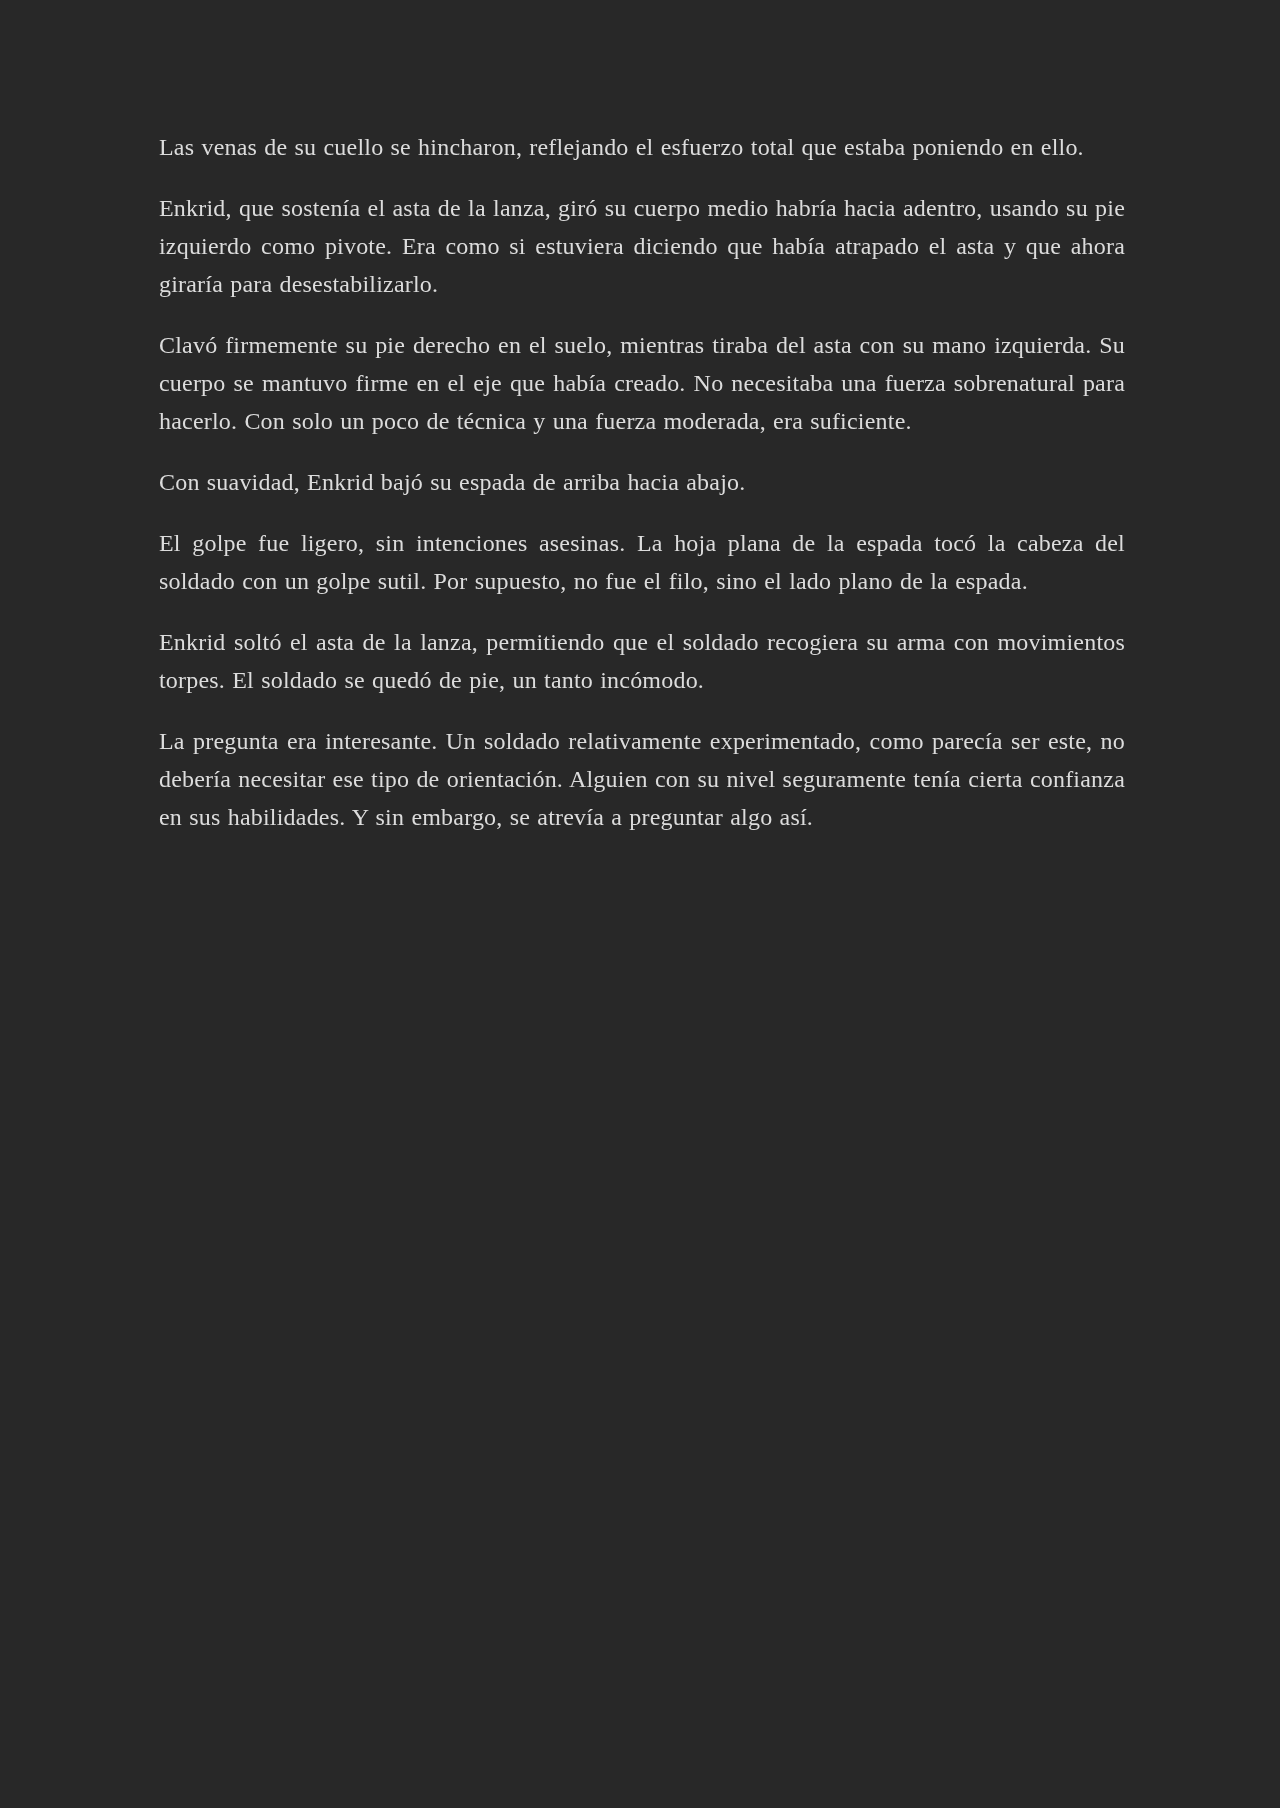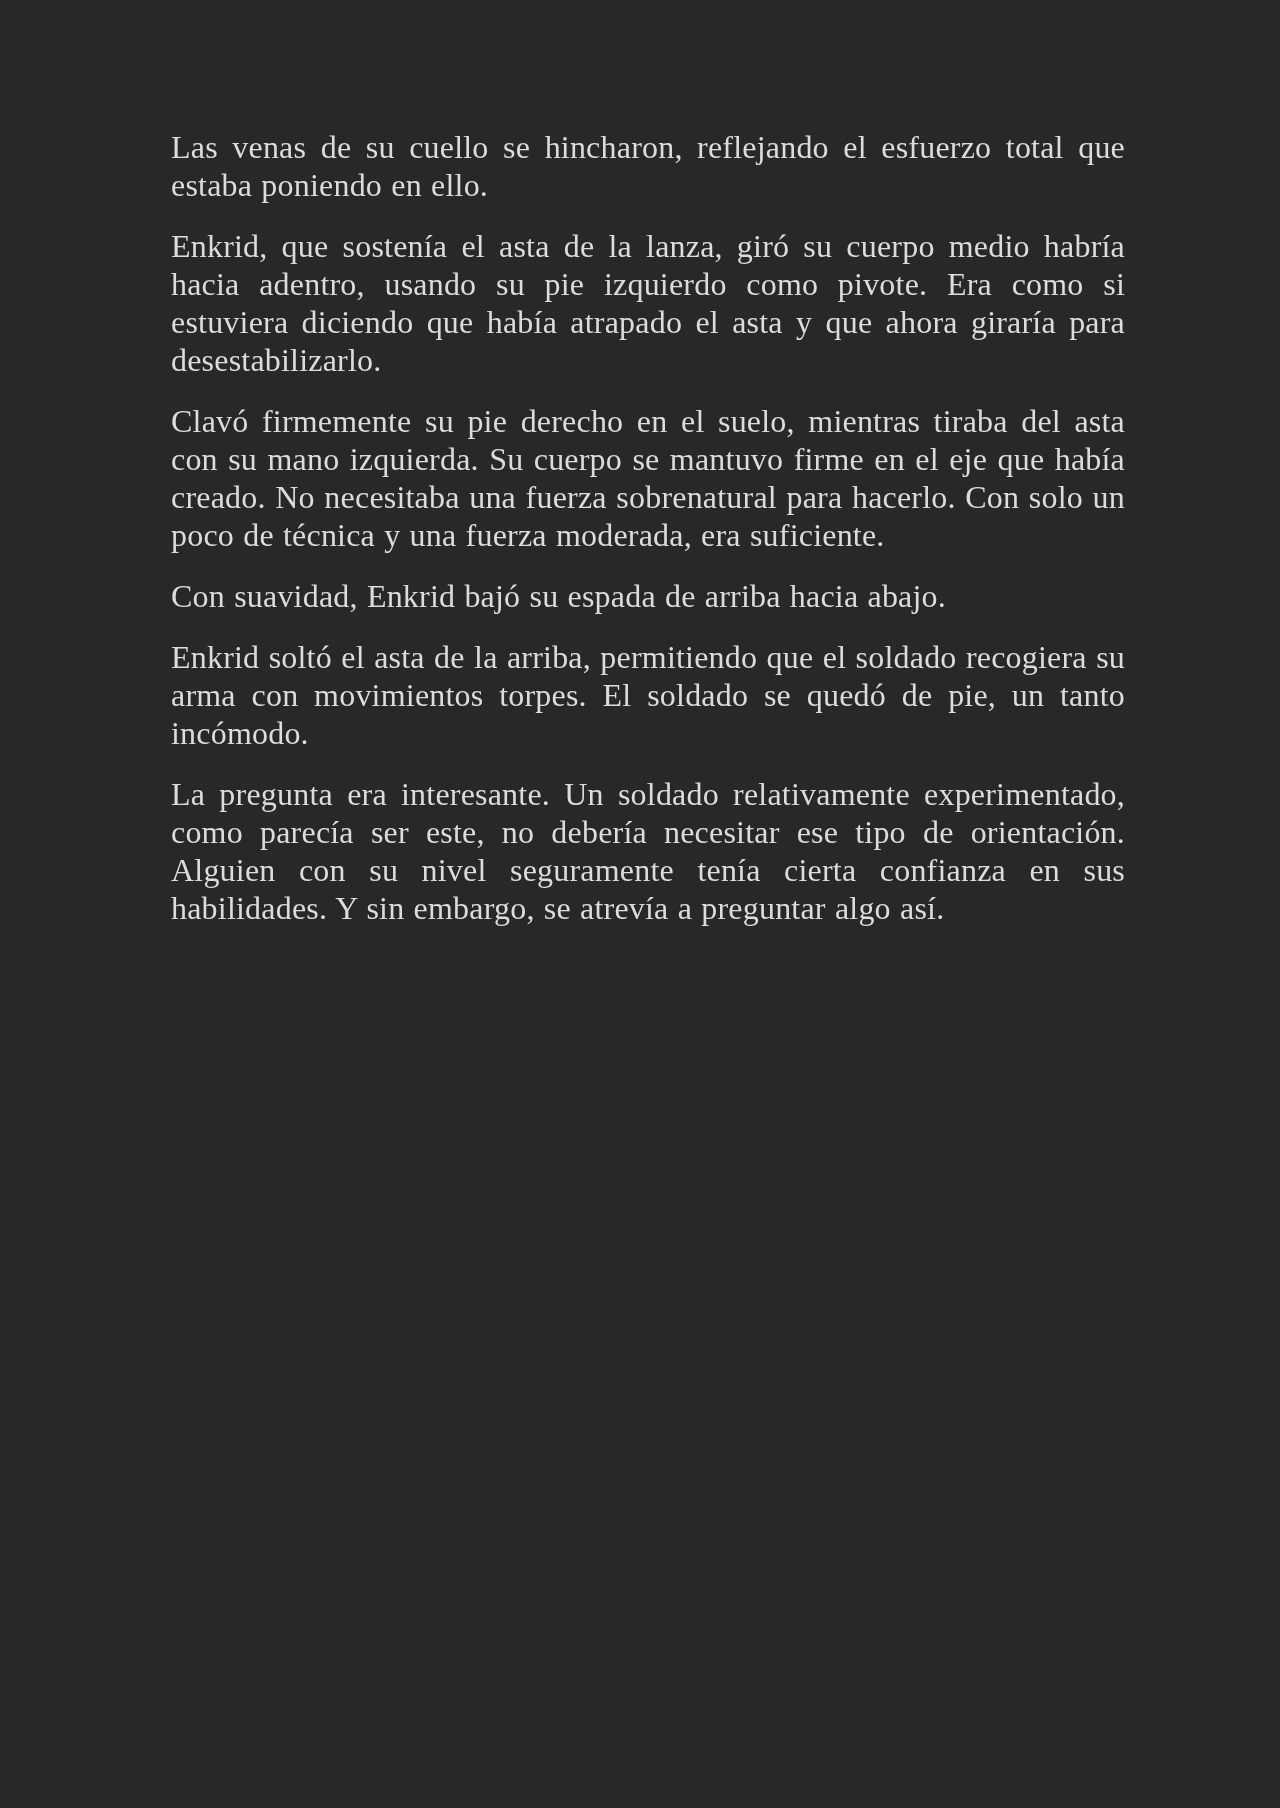--- a/index.html
+++ b/index.html
@@ -17,36 +17,37 @@
     min-height: 1808px;
     background: #282828;
   }
   .chapter-text {
     width: 970px;
     margin: 0 auto;
     padding-top: 128px;
     padding-bottom: 120px;
   }
   .chapter-text p {
-    font-size: 32px;
+    font-size: 24px;
     line-height: 38px;
     text-align: justify;
     letter-spacing: 0.2px;
     word-spacing: 1px;
     color: #dcdcdc;
-    margin: 0 0 23px 16px;
+    margin: 0 0 23px 4px;
     -webkit-font-smoothing: antialiased;
   }
   .chapter-text p:last-child { margin-bottom: 0; }
 </style>
 </head>
 <body>
 
 <main class="reader-page">
   <article class="chapter-text">
     <p>Las venas de su cuello se hincharon, reflejando el esfuerzo total que estaba poniendo en ello.</p>
     <p>Enkrid, que sostenía el asta de la lanza, giró su cuerpo medio habría hacia adentro, usando su pie izquierdo como pivote. Era como si estuviera diciendo que había atrapado el asta y que ahora giraría para desestabilizarlo.</p>
     <p>Clavó firmemente su pie derecho en el suelo, mientras tiraba del asta con su mano izquierda. Su cuerpo se mantuvo firme en el eje que había creado. No necesitaba una fuerza sobrenatural para hacerlo. Con solo un poco de técnica y una fuerza moderada, era suficiente.</p>
     <p>Con suavidad, Enkrid bajó su espada de arriba hacia abajo.</p>
-    <p>Enkrid soltó el asta de la arriba, permitiendo que el soldado recogiera su arma con movimientos torpes. El soldado se quedó de pie, un tanto incómodo.</p>
+    <p>El golpe fue ligero, sin intenciones asesinas. La hoja plana de la espada tocó la cabeza del soldado con un golpe sutil. Por supuesto, no fue el filo, sino el lado plano de la espada.</p>
+    <p>Enkrid soltó el asta de la lanza, permitiendo que el soldado recogiera su arma con movimientos torpes. El soldado se quedó de pie, un tanto incómodo.</p>
     <p>La pregunta era interesante. Un soldado relativamente experimentado, como parecía ser este, no debería necesitar ese tipo de orientación. Alguien con su nivel seguramente tenía cierta confianza en sus habilidades. Y sin embargo, se atrevía a preguntar algo así.</p>
   </article>
 </main>
 
 </body></html>

